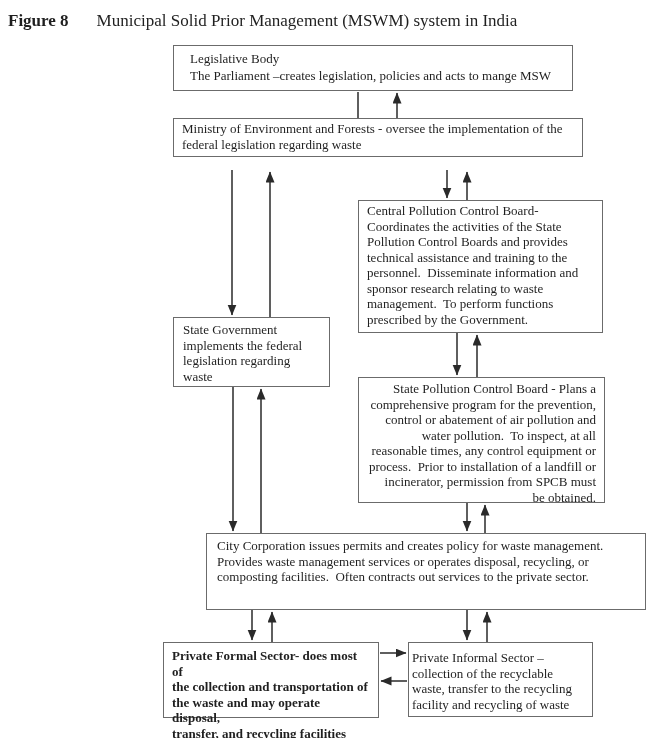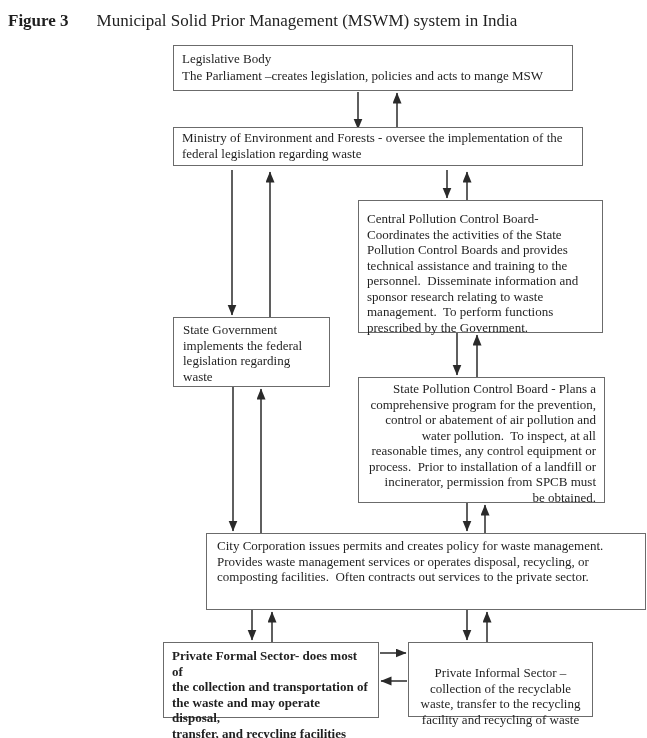--- a/index.html
+++ b/index.html
@@ -35,36 +35,36 @@
   .node {
     position: absolute;
     box-sizing: border-box;
     border: 1.5px solid #6b6b6b;
     background: #ffffff;
     font-size: 13px;
     line-height: 15.5px;
     white-space: pre-wrap;
     text-align: left;
   }
-  #n-legislative  { left: 173px; top: 45px;  width: 400px; height: 46px;  padding: 4px 8px; line-height: 17px; }
-  #n-ministry     { left: 173px; top: 127px; width: 410px; height: 39px;  padding: 2px 8px; line-height: 16px; }
-  #n-cpcb         { left: 358px; top: 200px; width: 245px; height: 133px; padding: 10px 8px; }
+  #n-legislative  { left: 173px; top: 45px;  width: 400px; height: 46px;  padding: 4px 16px; line-height: 17px; }
+  #n-ministry     { left: 173px; top: 118px; width: 410px; height: 39px;  padding: 2px 8px; line-height: 16px; }
+  #n-cpcb         { left: 358px; top: 200px; width: 245px; height: 133px; padding: 2px 8px; }
   #n-stategov     { left: 173px; top: 317px; width: 157px; height: 70px;  padding: 4px 9px; }
   #n-spcb         { left: 358px; top: 377px; width: 247px; height: 126px; padding: 3px 8px; text-align: right; }
   #n-city         { left: 163px; top: 533px; width: 440px; height: 77px;  padding: 4px 10px; margin-left: 43px; }
   #n-formal       { left: 163px; top: 642px; width: 216px; height: 76px;  padding: 5px 8px; font-weight: bold; }
-  #n-informal     { left: 408px; top: 642px; width: 185px; height: 75px;  padding: 22px 3px; text-align: center; }
+  #n-informal     { left: 408px; top: 642px; width: 185px; height: 75px;  padding: 7px 3px; text-align: left; }
 </style>
 </head>
 <body>
 
 <div class="canvas">
 
   <div class="fig-title">
-    <span class="fig-label">Figure 3</span><span>Municipal Solid Prior Management (MSWM) system in India</span>
+    <span class="fig-label">Figure 8</span><span>Municipal Solid Prior Management (MSWM) system in India</span>
   </div>
 
   <svg class="arrows" width="647" height="738" viewBox="0 0 647 738">
     <defs>
       <marker id="ah" markerUnits="userSpaceOnUse" markerWidth="12" markerHeight="10" refX="10.5" refY="4.5" orient="auto">
         <path d="M0,0 L11,4.5 L0,9 z" fill="#2a2a2a"></path>
       </marker>
     </defs>
     <g stroke="#2a2a2a" stroke-width="1.5">
 

